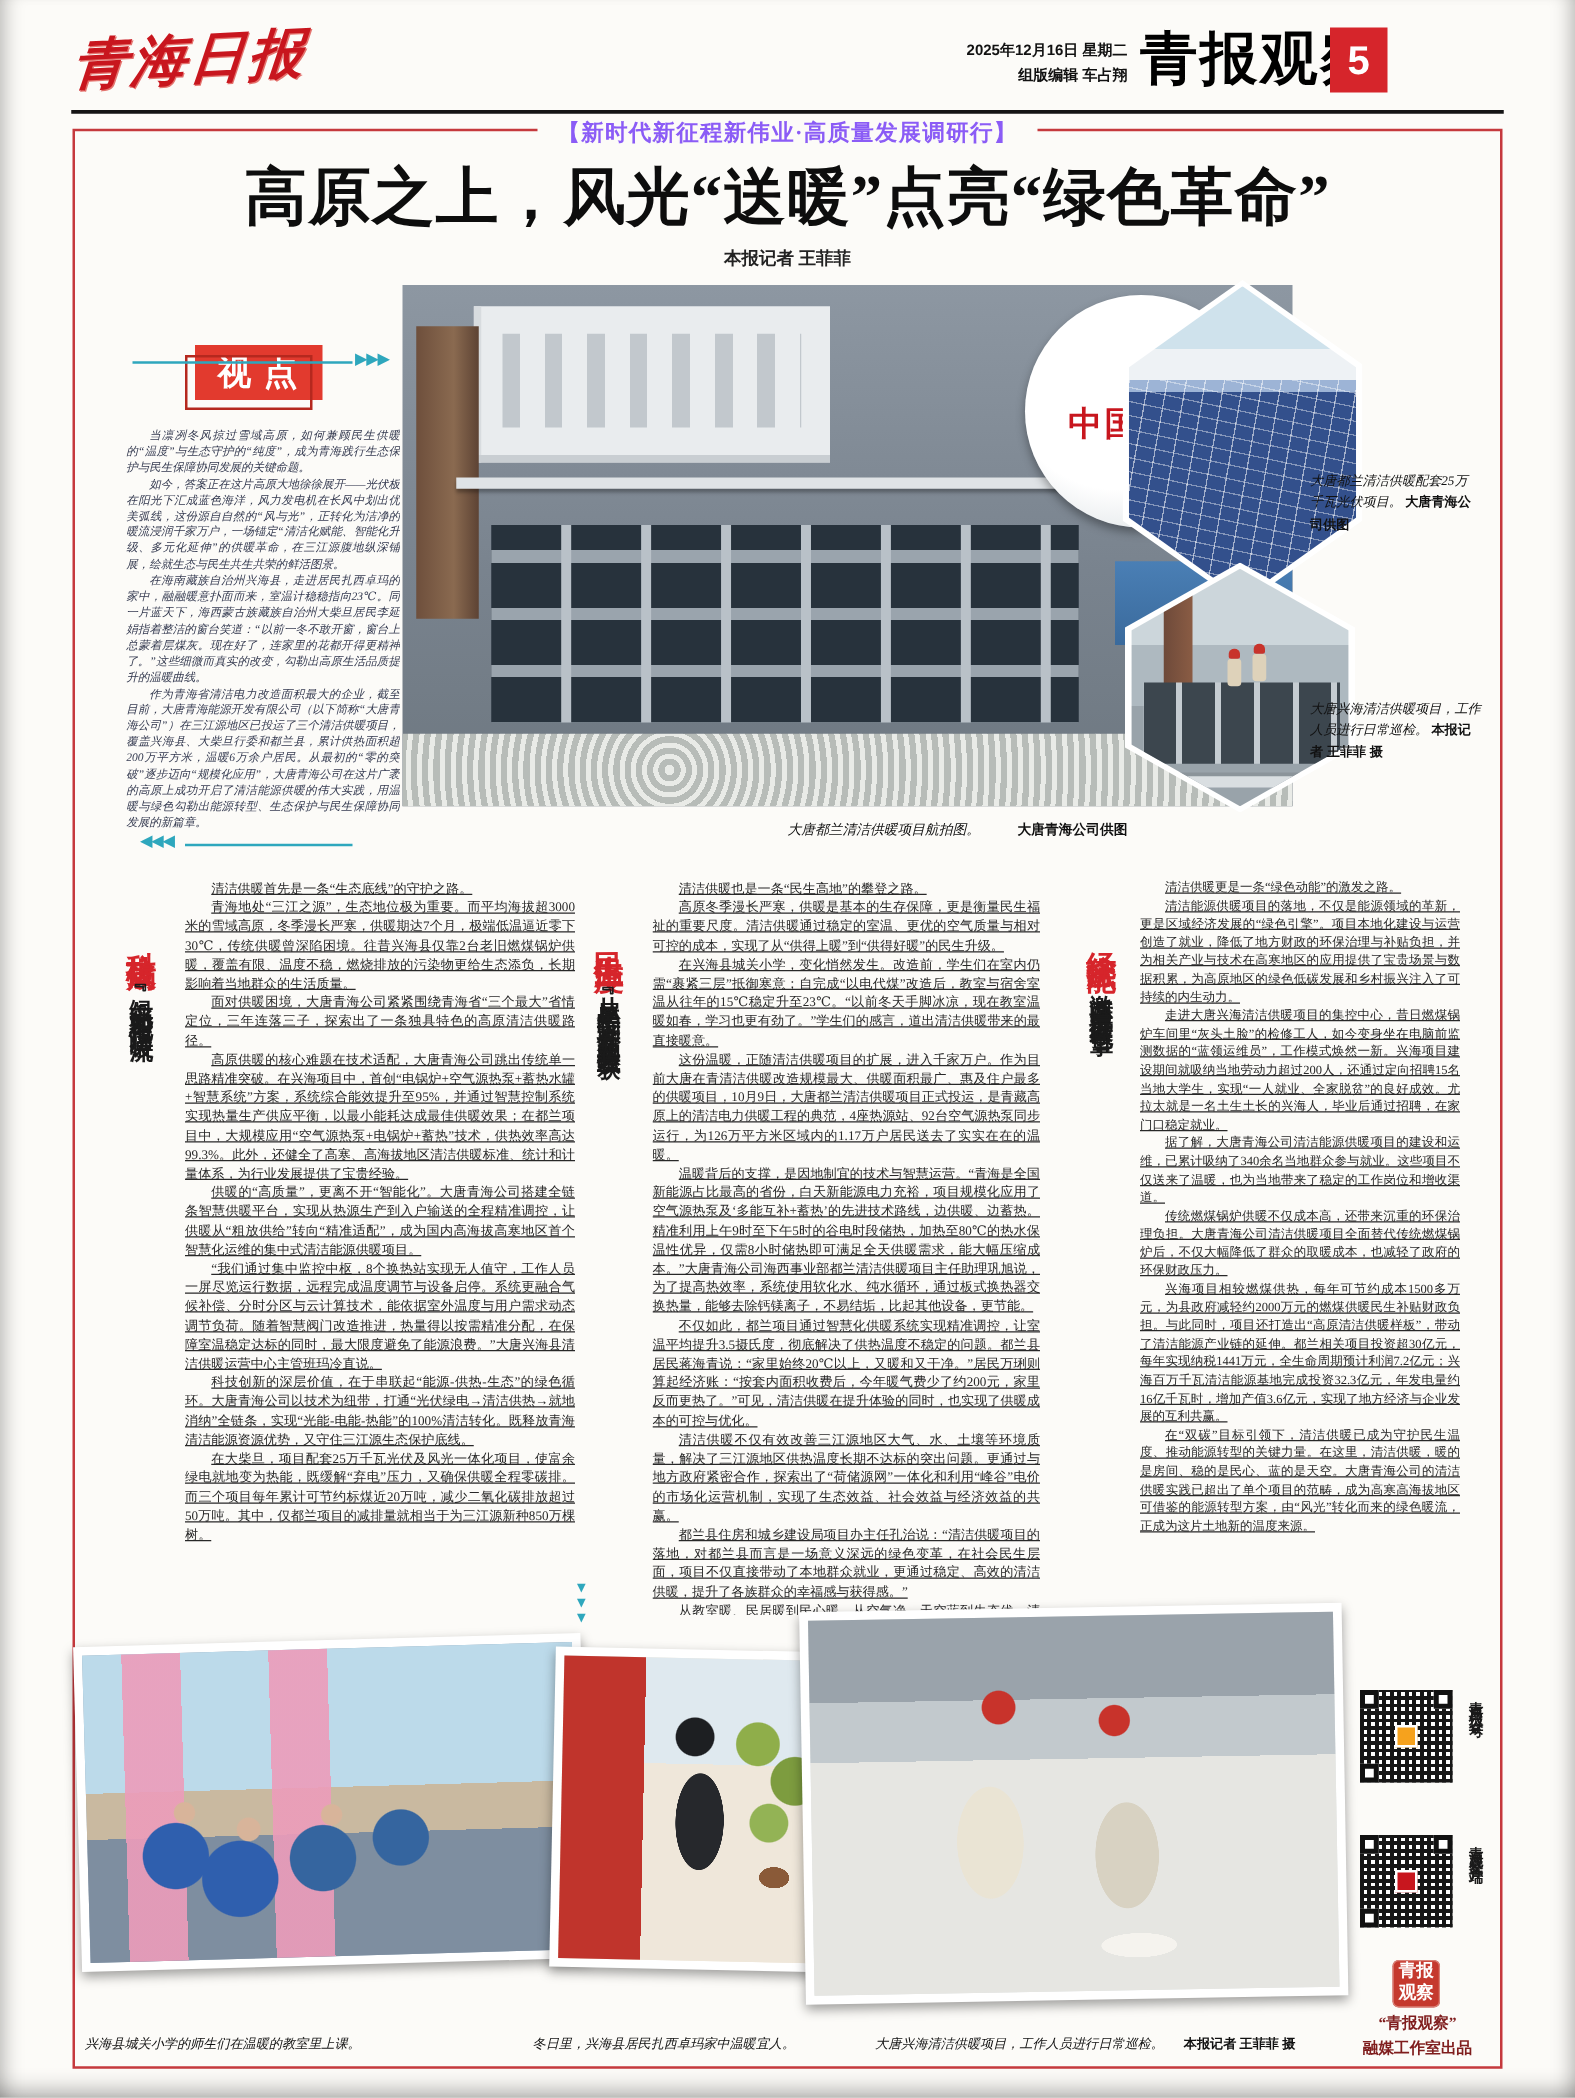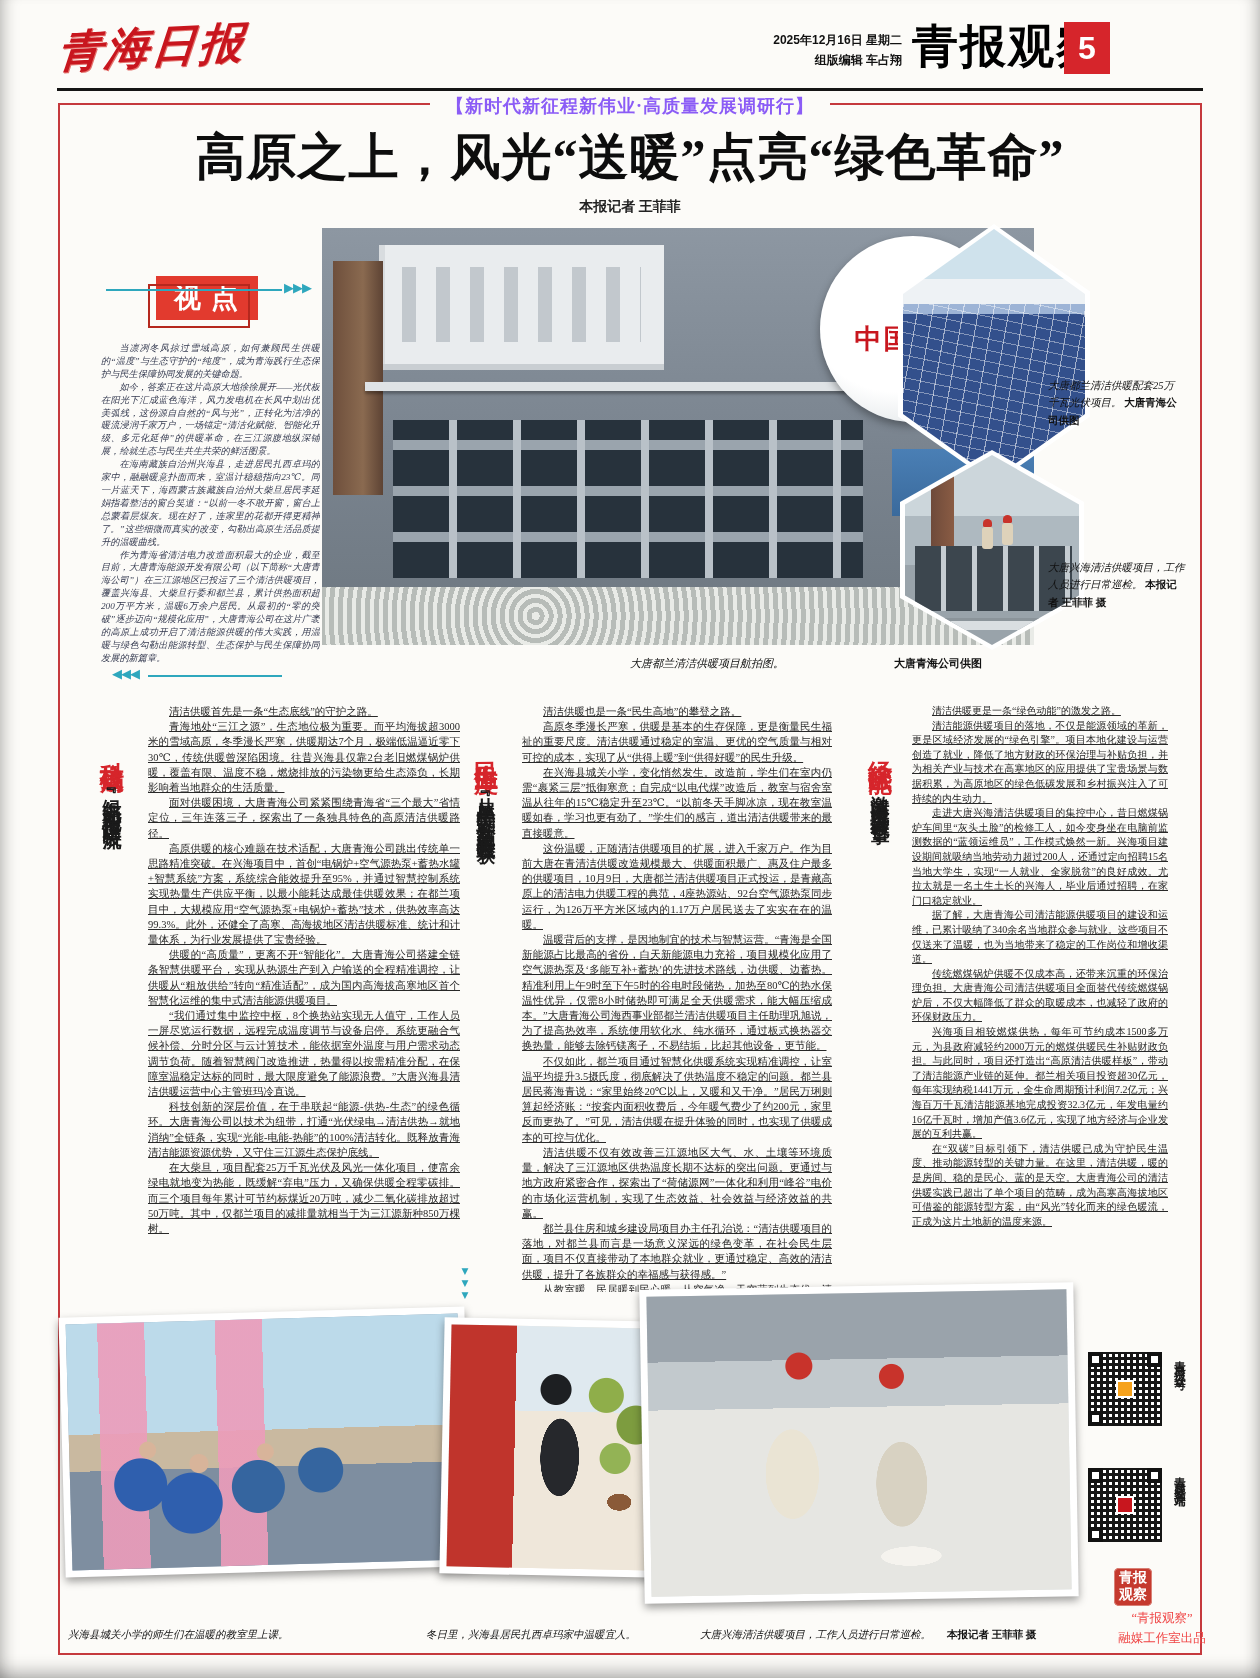--- a/index.html
+++ b/index.html
@@ -78,21 +78,21 @@
   .hx-units{position:absolute;left:6%;right:4%;top:48%;height:34%;
             background:repeating-linear-gradient(90deg,#3c464e 0 26px,#c5ccd1 26px 31px);}
   .hx-rail{position:absolute;left:0;right:0;bottom:8%;height:9px;background:#d9dee1;box-shadow:0 -3px 0 #8b949a;}
   .worker{position:absolute;width:11px;height:22px;background:#ded2ba;border-radius:3px;}
   .worker::before{content:"";position:absolute;left:1px;top:-8px;width:9px;height:8px;border-radius:50% 50% 20% 20%;background:#c8332b;}
   .w1{left:44%;top:38%;} .w2{left:56%;top:36%;}
 
   
   .cap{font-style:italic;font-size:11px;color:#111;}
   .cap b{font-style:normal;font-family:"Liberation Sans","DejaVu Sans",sans-serif;font-weight:bold;}
-  .cap-main{left:630px;top:656px;display:flex;gap:110px;white-space:nowrap;}
+  .cap-main{left:630px;top:656px;display:flex;gap:30px;white-space:nowrap;}
   .cap-hex1{left:1048px;top:378px;width:134px;line-height:1.55;font-size:10.5px;}
   .cap-hex2{left:1048px;top:560px;width:138px;line-height:1.55;font-size:10.5px;}
 
   
   .vhead{writing-mode:vertical-rl;letter-spacing:3px;top:742px;height:545px;}
   .vh-red{color:#d6252b;font-size:24px;font-weight:900;}
   .vh-black{color:#1a1a1a;font-size:19px;font-weight:900;}
   .sh1{left:96px;} .sh2{left:470px;} .sh3{left:864px;}
   .col{top:704px;height:588px;overflow:hidden;text-align:justify;color:#282828;}
   .col p{margin:0;text-indent:2em;text-decoration:underline;}
@@ -143,21 +143,21 @@
       repeating-linear-gradient(90deg,#161616 0 3px,#fff 3px 6px);}
   .qr i{position:absolute;width:15px;height:15px;background:#fff;border:4px solid #111;box-sizing:border-box;}
   .qr .f1{left:0;top:0;} .qr .f2{right:0;top:0;} .qr .f3{left:0;bottom:0;}
   .qr .logo-chip{position:absolute;left:28px;top:28px;width:18px;height:18px;border:2px solid #fff;box-sizing:border-box;}
   .qr1{left:1088px;top:1352px;} .qr1 .logo-chip{background:#f6a21d;}
   .qr2{left:1088px;top:1468px;} .qr2 .logo-chip{background:#c8161e;}
   .qr-label{writing-mode:vertical-rl;font-size:11.5px;letter-spacing:3px;color:#1a1a1a;font-weight:bold;}
   .ql1{left:1172px;top:1352px;} .ql2{left:1172px;top:1468px;}
   .seal{left:1114px;top:1568px;width:38px;height:38px;background:#c5392e;border-radius:5px;display:flex;align-items:center;justify-content:center;box-shadow:0 0 0 1px #d98177 inset;}
   .seal-text{width:2em;font-size:14px;line-height:1.2;color:#fff;font-weight:900;text-align:center;}
-  .qr-footer{left:1086px;top:1608px;width:152px;text-align:center;font-size:12.5px;font-weight:400;line-height:1.6;color:#ef4444;}
+  .qr-footer{left:1058px;top:1608px;width:152px;text-align:center;font-size:12.5px;font-weight:700;line-height:1.6;color:#7f1d1d;}
 </style>
 </head>
 <body>
 
 <div class="sheet">
 
   <div class="abs logo">青海日报</div>
   <div class="abs dateblock">
     <div>2025年12月16日  星期二</div>
     <div>组版编辑  车占翔</div>

